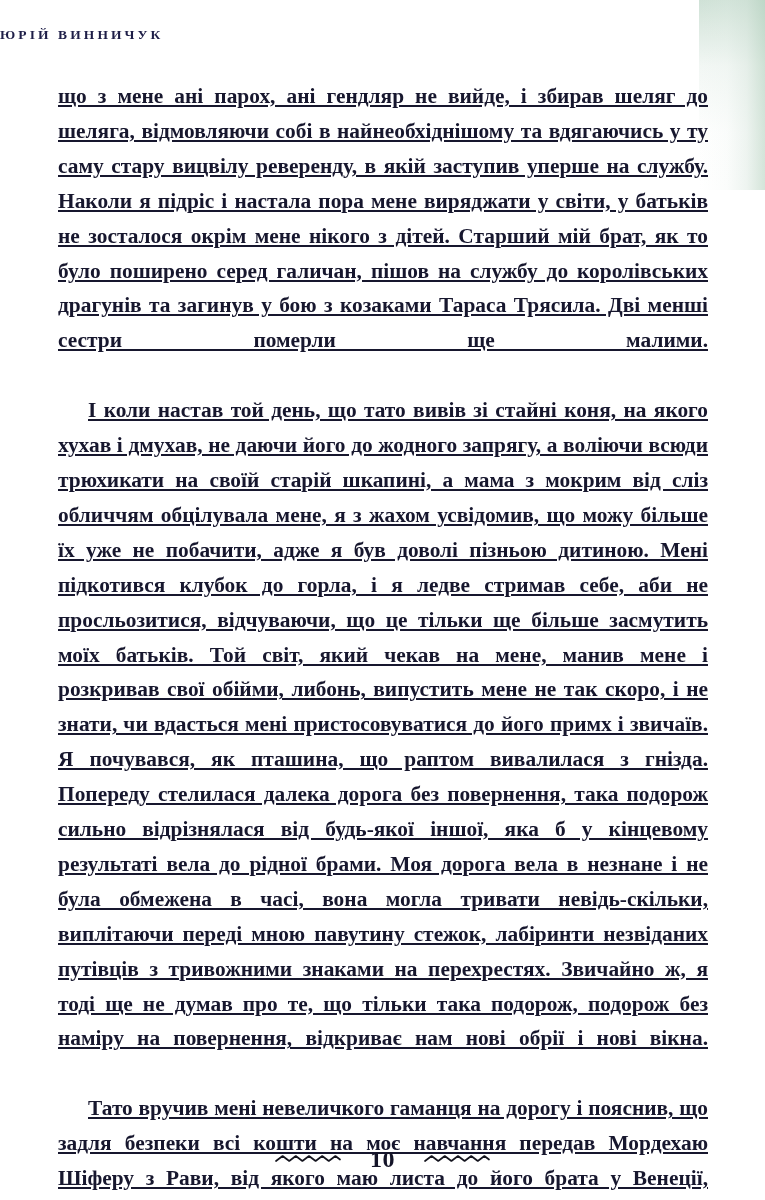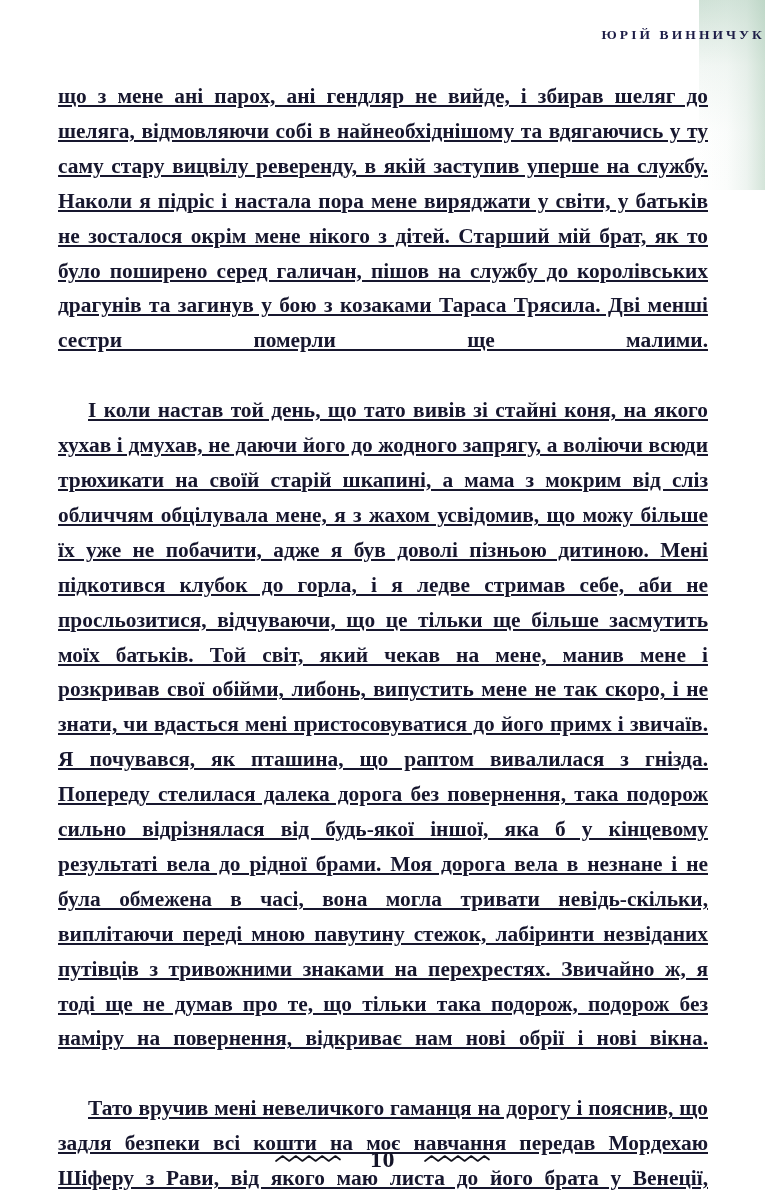--- a/index.html
+++ b/index.html
@@ -42,21 +42,21 @@
     position: absolute;
     inset: 0;
   }
 
   
   .running-header {
     position: absolute;
     top: 27px;
     left: 0;
     right: 0;
-    text-align: right;
+    text-align: left;
     font-size: 13.5px;
     font-weight: 700;
     letter-spacing: 3.1px;
     color: #1d1d47;
     text-transform: uppercase;
     white-space: nowrap;
   }
 
   
   .text-block {

